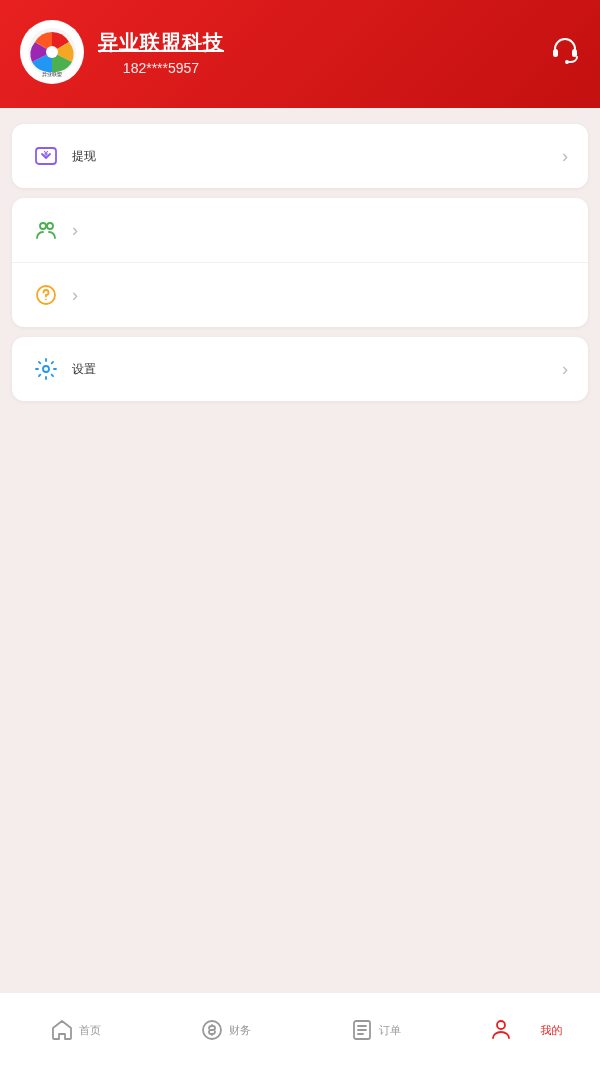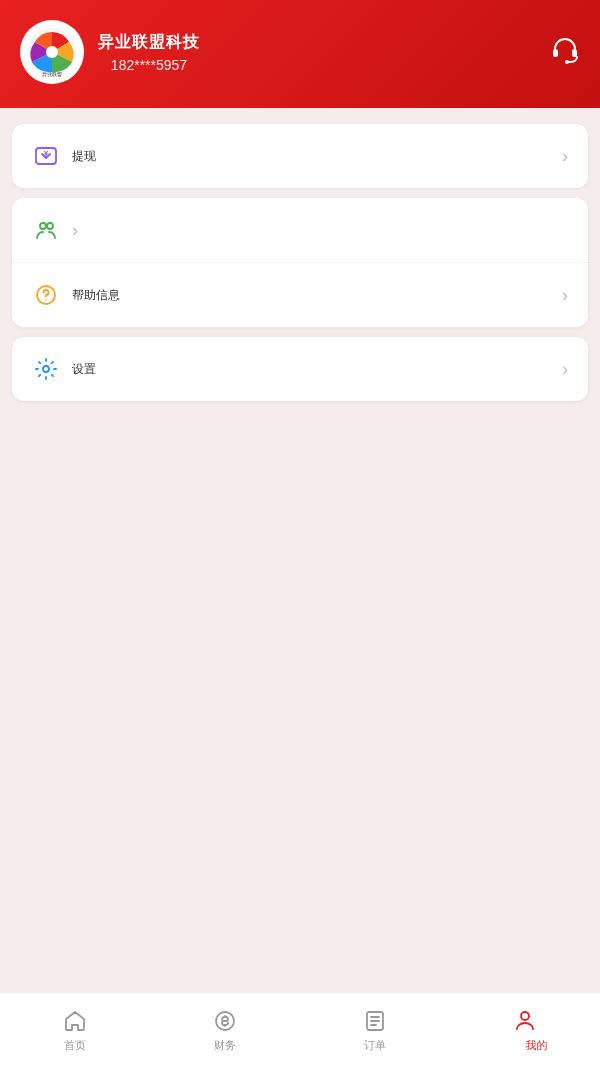--- a/index.html
+++ b/index.html
@@ -43,23 +43,24 @@
       width: 56px;
       height: 56px;
     }
     .header-info {
       display: flex;
       flex-direction: column;
       gap: 4px;
     }
     .header-title {
       color: white;
-      font-size: 16px;
+      font-size: 20px;
       font-weight: bold;
       letter-spacing: 1px;
+      text-decoration: underline;
     }
     .header-phone {
       color: rgba(255,255,255,0.9);
       font-size: 14px;
       text-align: center;
     }
     .header-support {
       color: white;
       display: flex;
       flex-direction: column;
@@ -123,21 +124,21 @@
       background: white;
       border-top: 1px solid #eee;
       display: flex;
       align-items: center;
       height: 75px;
       padding-bottom: 8px;
     }
     .nav-item {
       flex: 1;
       display: flex;
-      flex-direction: column;
+      flex-direction: row;
       align-items: center;
       justify-content: center;
       gap: 4px;
       cursor: pointer;
       padding-top: 8px;
     }
     .nav-icon {
       width: 26px;
       height: 26px;
       display: flex;
@@ -230,21 +231,20 @@
     </div>
     <div class="menu-item">
       <div class="menu-item-icon">
 
         <svg width="24" height="24" viewBox="0 0 24 24" fill="none" xmlns="http://www.w3.org/2000/svg">
           <circle cx="12" cy="12" r="9" stroke="#F5A623" stroke-width="1.8"></circle>
           <path d="M9.5 9.5C9.5 8.119 10.619 7 12 7C13.381 7 14.5 8.119 14.5 9.5C14.5 10.881 13.381 12 12 12V13.5" stroke="#F5A623" stroke-width="1.8" stroke-linecap="round"></path>
           <circle cx="12" cy="16.5" r="0.8" fill="#F5A623"></circle>
         </svg>
       </div>
-      <span class="menu-item-label">帮助信息</span>
       <span class="menu-item-arrow">›</span>
     </div>
   </div>
 
   <div class="menu-card">
     <div class="menu-item">
       <div class="menu-item-icon">
 
         <svg width="24" height="24" viewBox="0 0 24 24" fill="none" xmlns="http://www.w3.org/2000/svg">
           <circle cx="12" cy="12" r="3" stroke="#2196F3" stroke-width="1.8"></circle>

